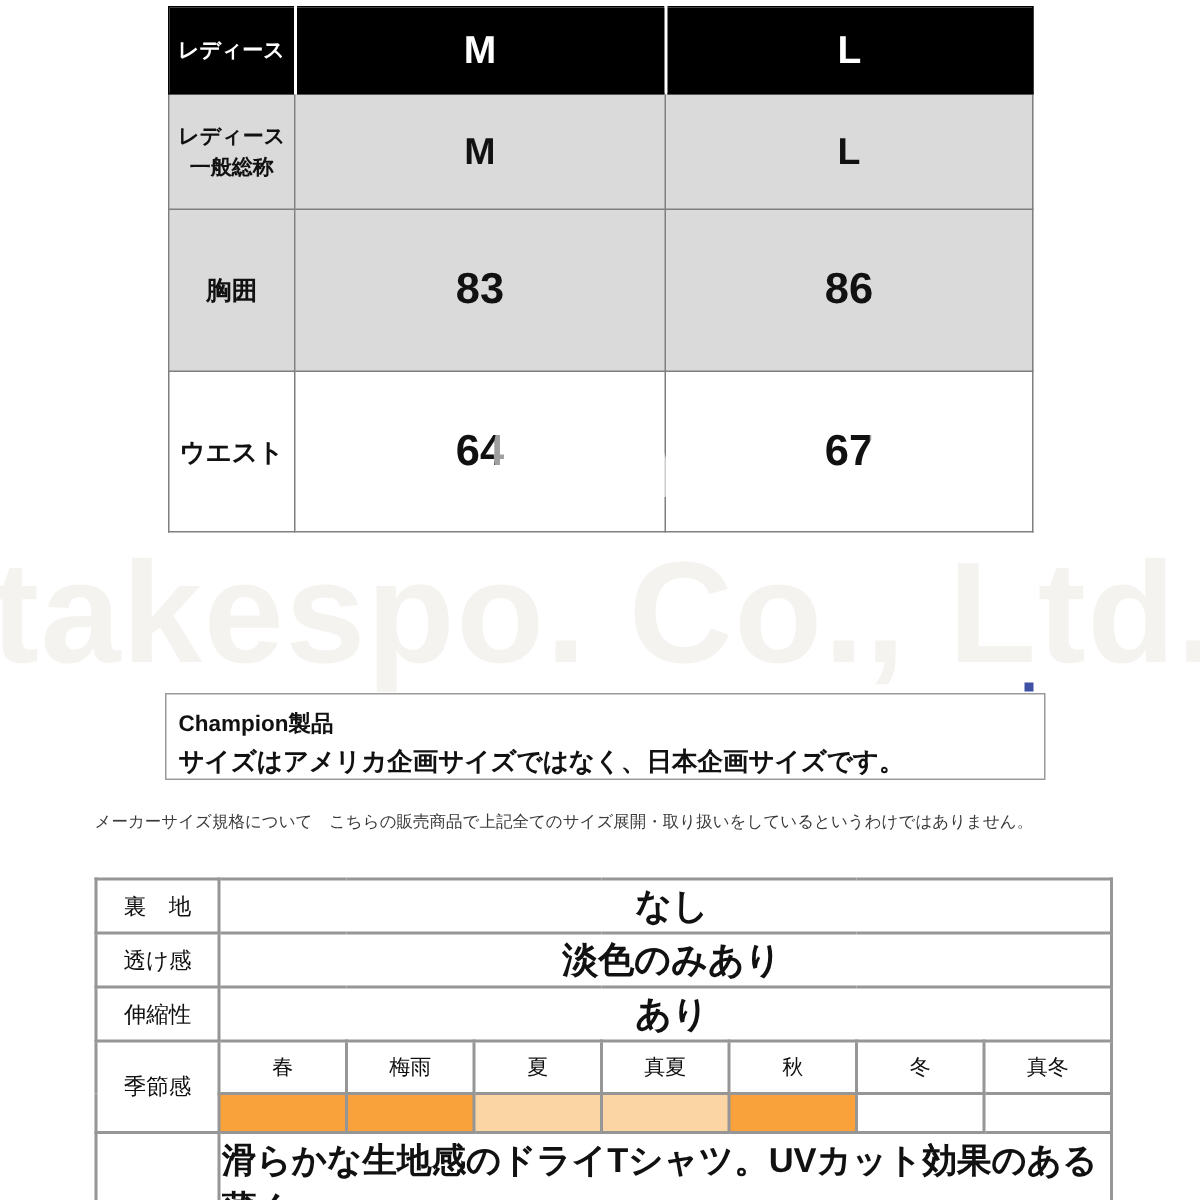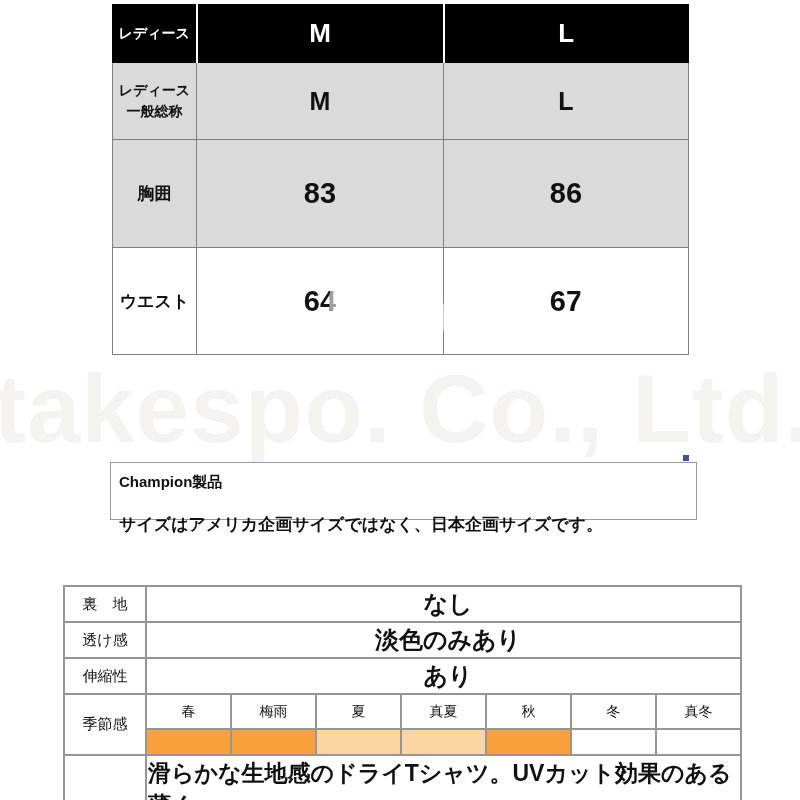--- a/index.html
+++ b/index.html
@@ -21,21 +21,21 @@
   tr.r-waist{height:107px;}
   .shade td{background:#dadada;}
   .row-label{font-size:17px;font-weight:bold;}
   .row-label.small{font-size:14px;white-space:pre-line;line-height:1.5;}
   .val{font-size:29px;font-weight:bold;}
   .val.mid{font-size:25px;}
   
   .note-box{position:absolute;left:110px;top:462px;width:587px;height:58px;border:1px solid #9a9a9a;
     box-sizing:border-box;padding:10px 8px 0 8px;background:transparent;z-index:1;}
   .note-line1{font-size:15px;font-weight:bold;}
-  .note-line2{font-size:17px;font-weight:bold;margin-top:21px;}
+  .note-line2{font-size:17px;font-weight:bold;margin-top:4px;}
   
   .disclaimer{position:absolute;left:63px;top:540px;font-size:11px;color:#3a3a3a;white-space:nowrap;z-index:1;}
   
   .spec-table{position:absolute;left:63px;top:557px;width:679px;border-collapse:collapse;table-layout:fixed;z-index:1;margin-top:28px;}
   .spec-table td{border:2px solid #969696;vertical-align:middle;}
   .spec-label{text-align:center;font-size:15px;}
   .spec-value{padding-left:10px;font-size:24px;font-weight:bold;text-align:center;}
   tr.sr1{height:30px;} tr.sr2{height:36px;} tr.sr3{height:36px;}
   tr.season-names{height:35px;} tr.season-colors{height:26px;}
   tr.sr-comment{height:63px;}
@@ -83,20 +83,21 @@
         <td class="val">67</td>
       </tr>
     </tbody>
   </table>
 
   <div class="note-box">
     <div class="note-line1">Champion製品</div>
     <div class="note-line2">サイズはアメリカ企画サイズではなく、日本企画サイズです。</div>
   </div>
 
+  <div class="disclaimer">メーカーサイズ規格について　こちらの販売商品で上記全てのサイズ展開・取り扱いをしているというわけではありません。</div>
 
   <table class="spec-table">
     <colgroup>
       <col style="width:82px">
         <col>
         <col>
         <col>
         <col>
         <col>
         <col>

